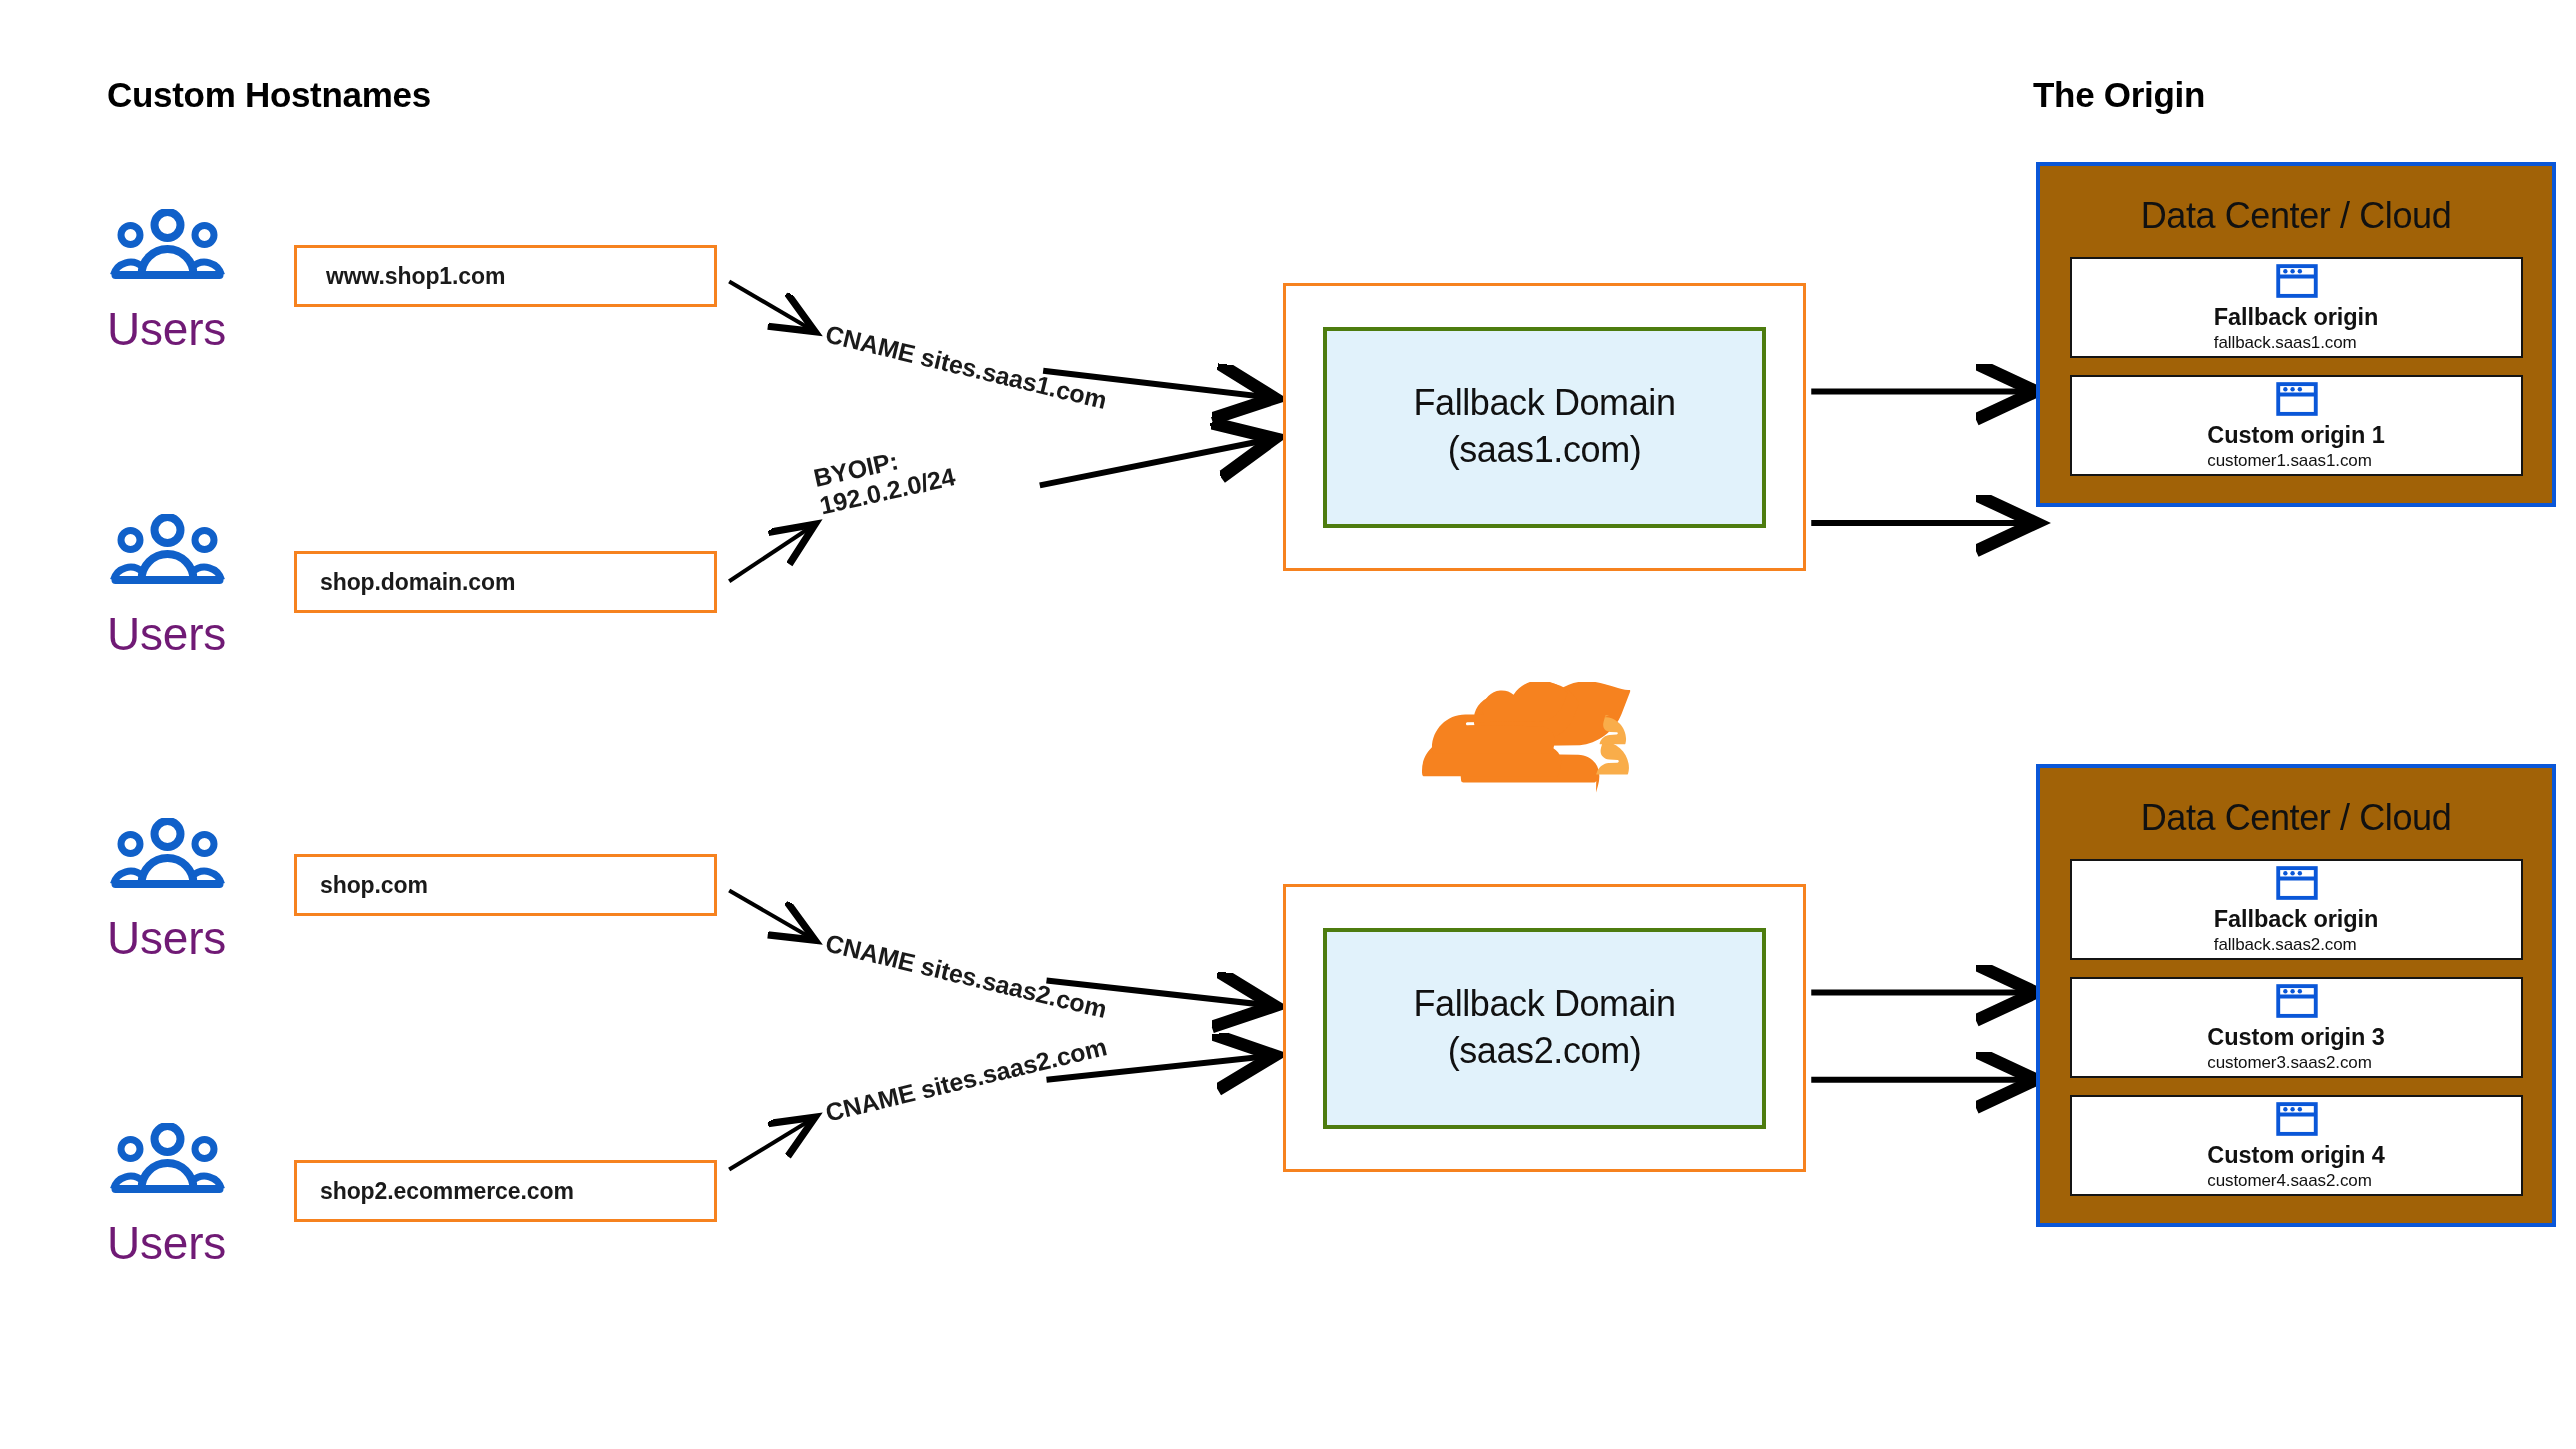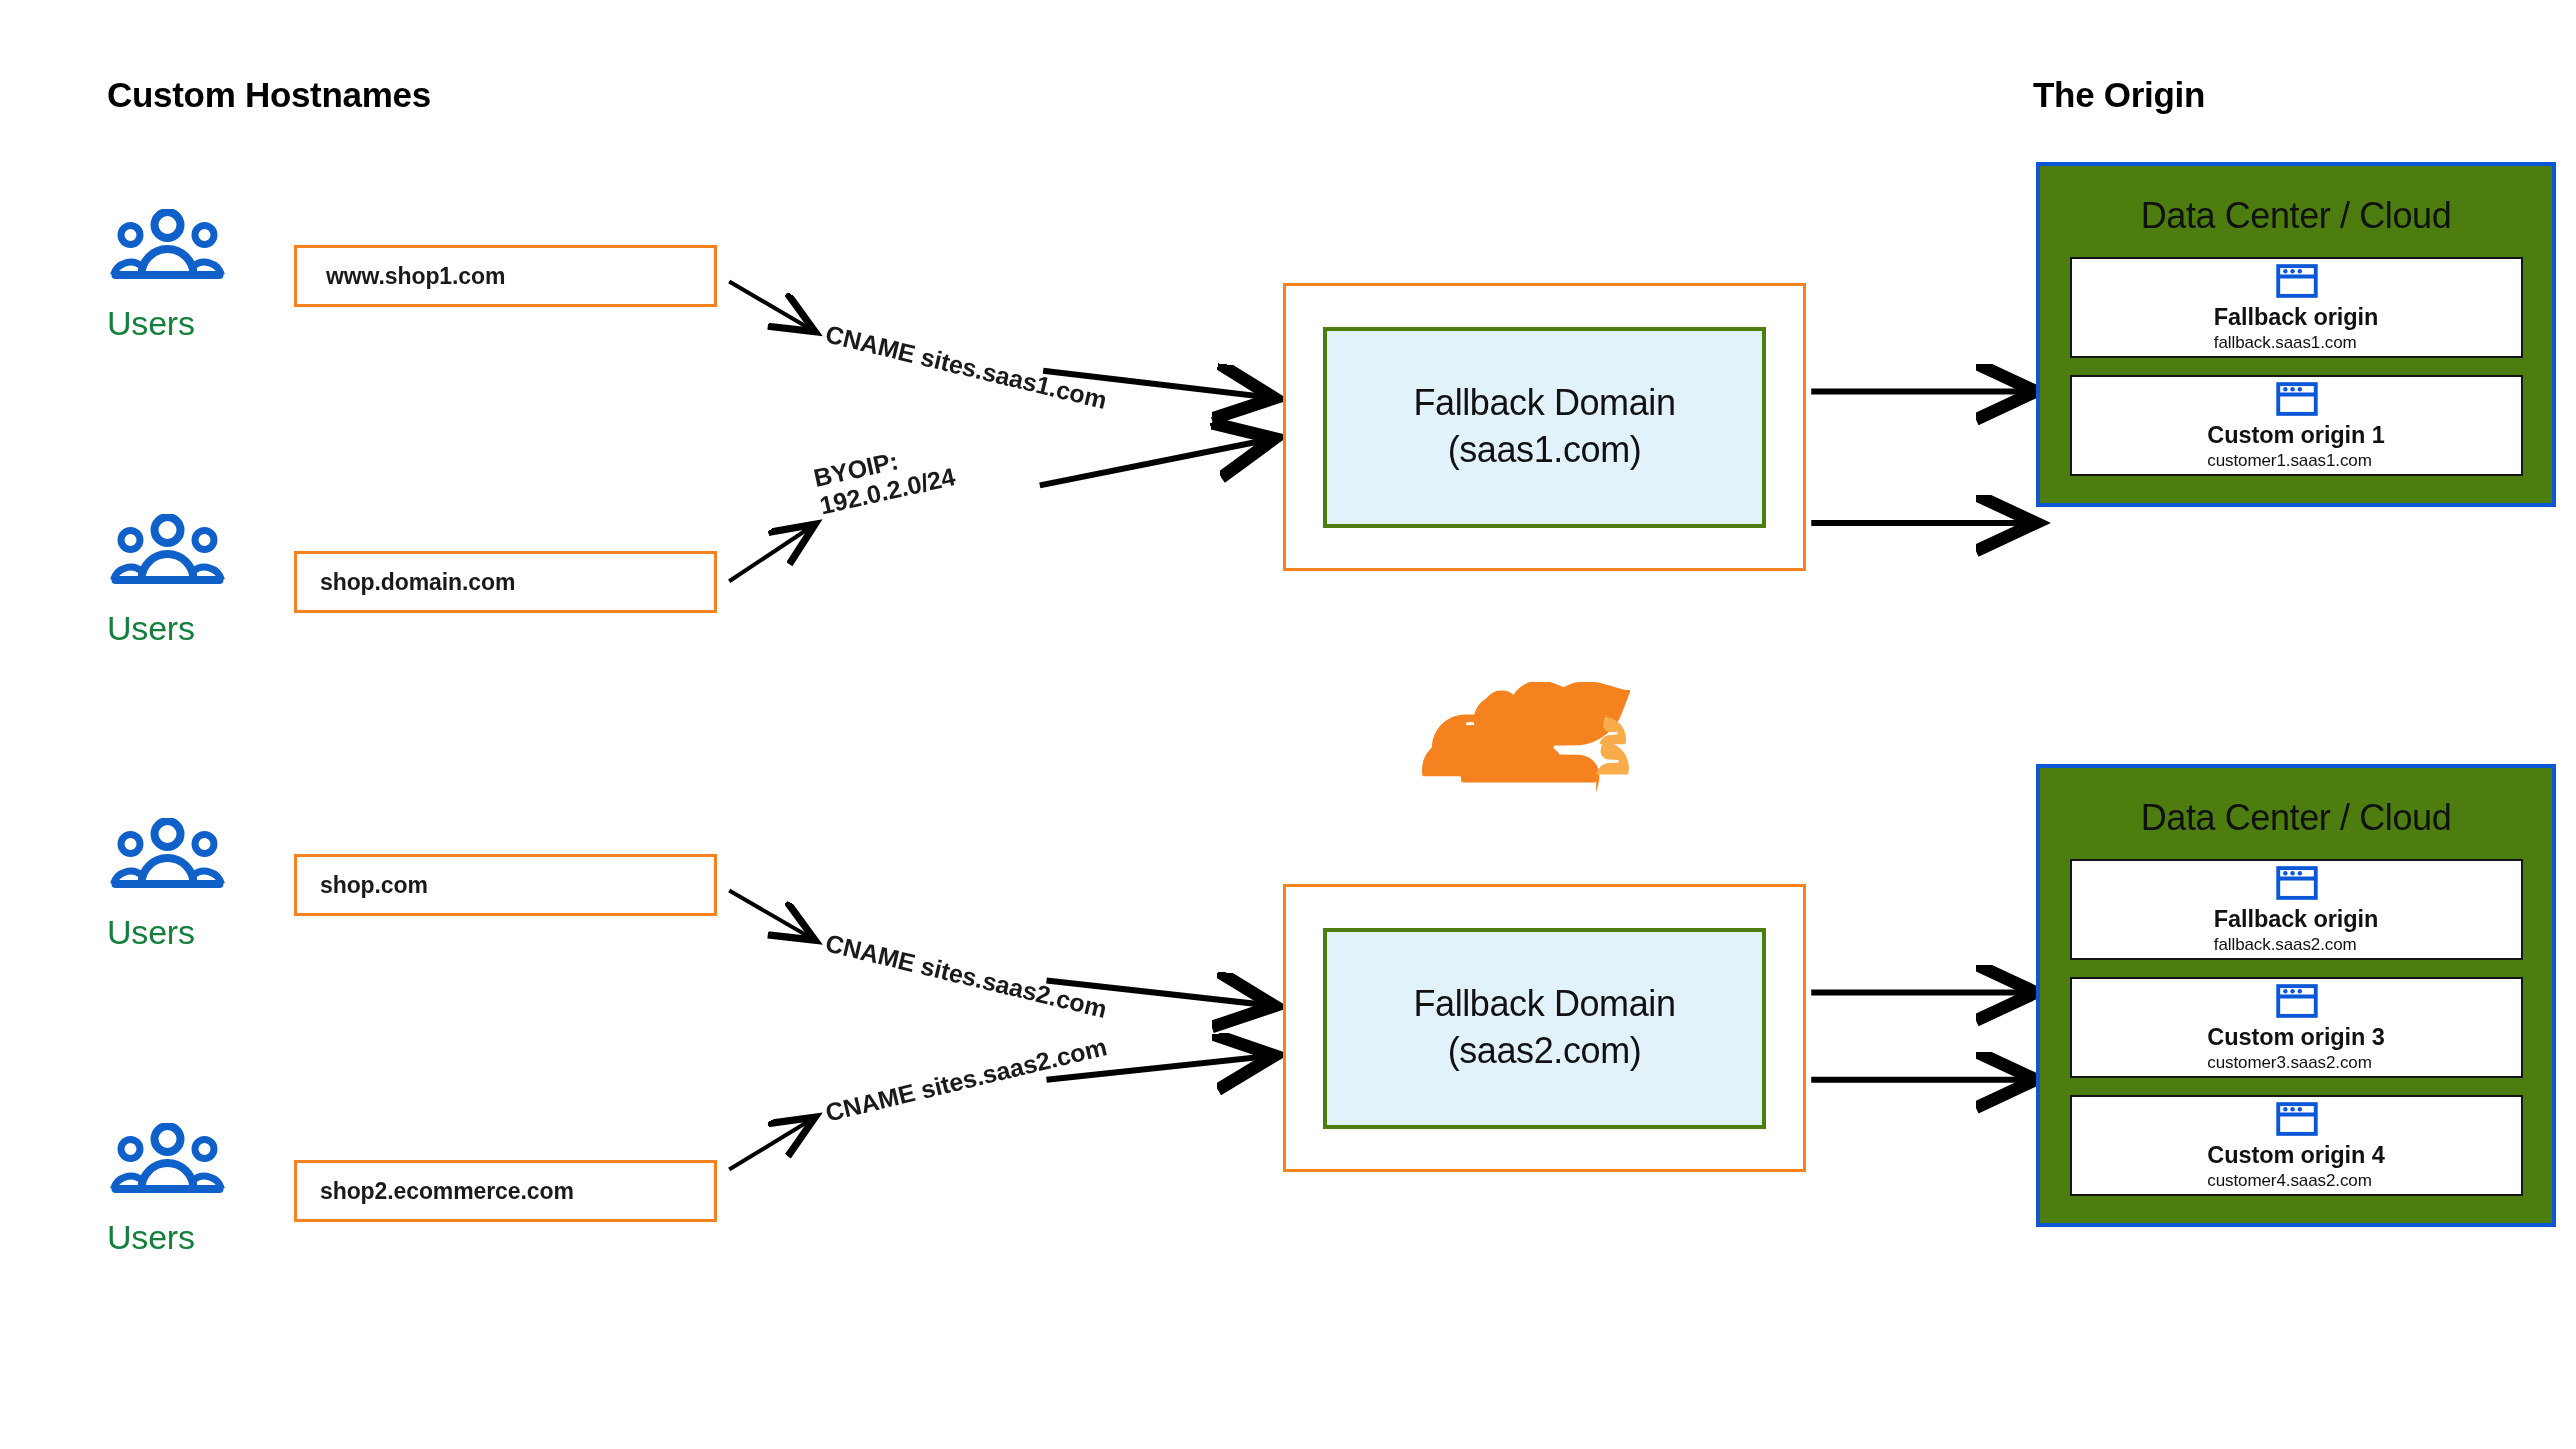--- a/index.html
+++ b/index.html
@@ -17,21 +17,21 @@
     position:absolute;font-size:35px;font-weight:700;letter-spacing:-0.3px;
     color:#000;white-space:nowrap;
   }
   #head-hostnames{left:107px;top:74px;}
   #head-origin{left:2033px;top:74px;}
 
   
   .users-block{position:absolute;width:154px;text-align:left;}
   .users-icon{display:block;width:121px;height:74px;}
   .users-label{
-    display:block;margin-top:23px;font-size:34px;font-weight:400;color:#15803d;
+    display:block;margin-top:23px;font-size:46px;font-weight:400;color:#701a75;
     letter-spacing:-0.2px;line-height:1;
   }
 
   
   .host-box{
     position:absolute;box-sizing:border-box;
     width:423px;height:62px;
     border:3.4px solid #f6821f;background:#ffffff;
     display:flex;align-items:center;
   }
@@ -54,21 +54,21 @@
   }
   .fallback-inner .l1,.fallback-inner .l2{
     font-size:36px;font-weight:400;color:#111;letter-spacing:-0.4px;
     line-height:1.30;white-space:nowrap;
   }
 
   
   .dc-panel{
     position:absolute;box-sizing:border-box;
     width:520px;
-    border:4px solid #0a57d8;background:#4d7c0f;
+    border:4px solid #0a57d8;background:#a16207;
     padding:17.4px 29.5px 27px 29.5px;
   }
   .dc-title{
     font-size:36px;font-weight:400;color:#111;letter-spacing:-0.4px;
     text-align:center;line-height:1.25;margin:9.4px 0 19px 0;white-space:nowrap;
   }
   .origin-card{
     box-sizing:border-box;width:100%;height:101px;
     border:2px solid #141414;background:#ffffff;
     display:flex;align-items:center;margin-bottom:17px;flex-direction:column;

